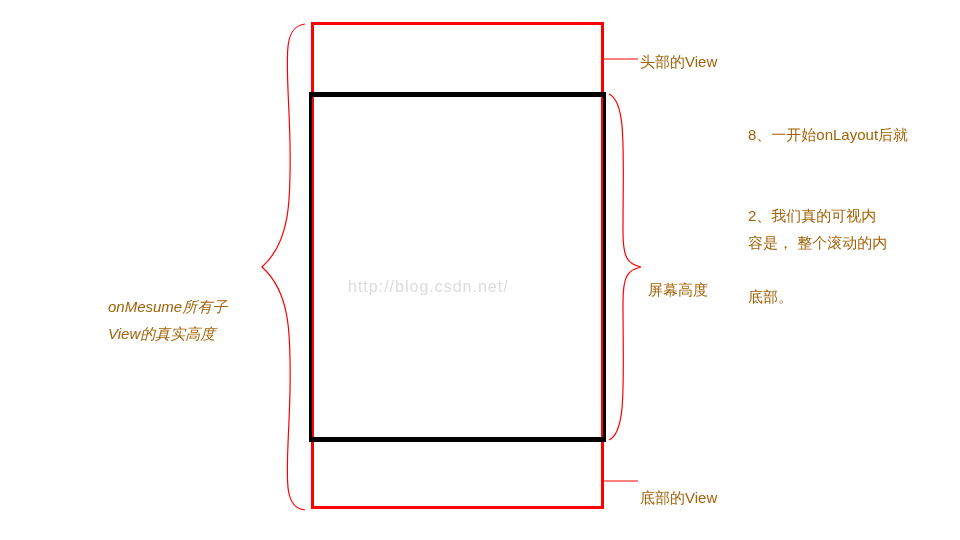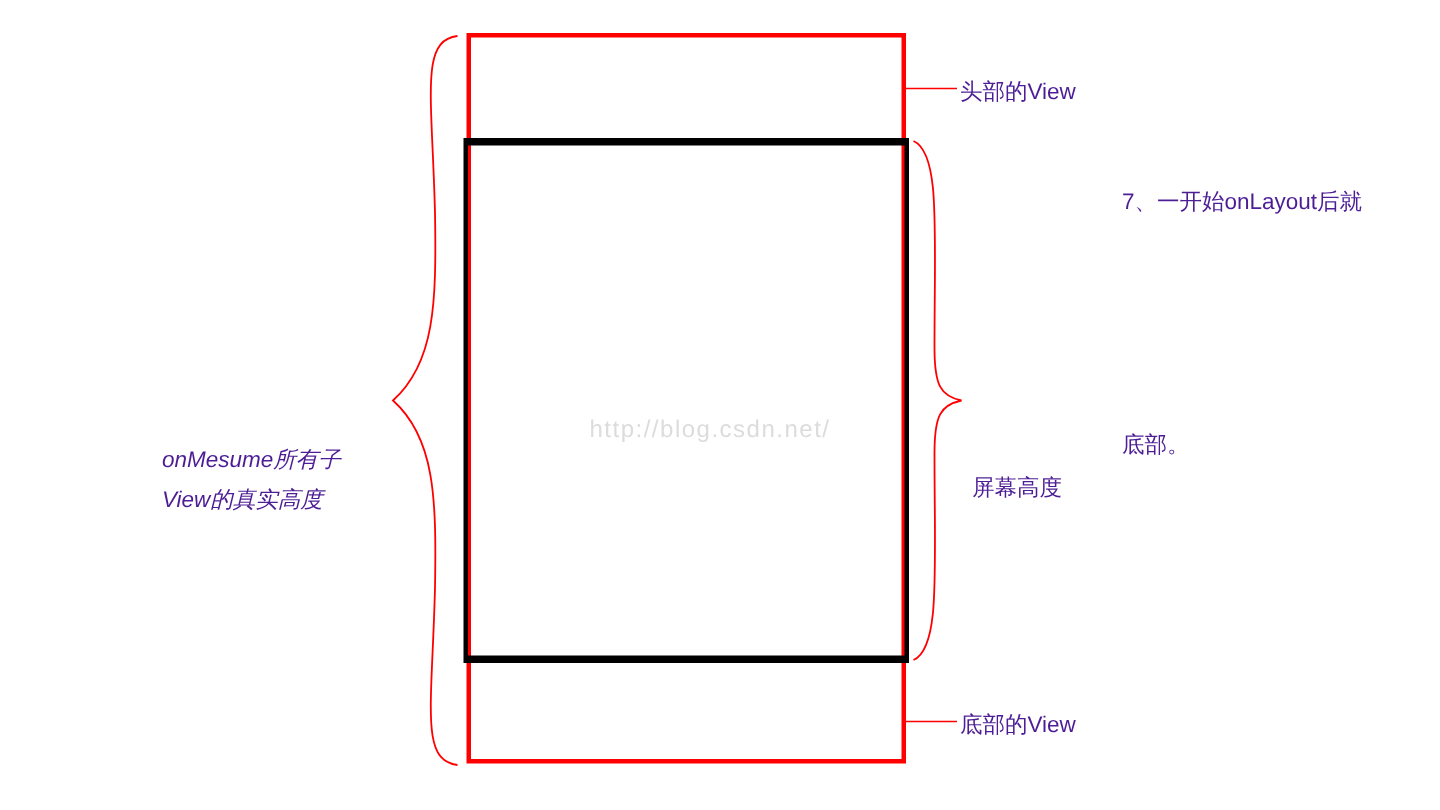--- a/index.html
+++ b/index.html
@@ -6,32 +6,31 @@
     margin: 0;
     padding: 0;
     width: 960px;
     height: 540px;
     background: #ffffff;
     font-family: "Microsoft YaHei", Arial, sans-serif;
     position: relative;
     overflow: hidden;
   }
   .red-text {
-    color: #4c1d95;
+    color: #a16207;
     font-size: 15px;
     line-height: 1.8;
     position: absolute;
   }
   .watermark {
     color: #dcdcdc;
     font-size: 16px;
     font-family: Arial, sans-serif;
     position: absolute;
     letter-spacing: 1px;
-    margin-left: 45px;
   }
   
   .outer-rect {
     position: absolute;
     left: 311px;
     top: 22px;
     width: 293px;
     height: 487px;
     border: 3px solid #ff0000;
     box-sizing: border-box;
@@ -71,35 +70,35 @@
 <body>
 
 <div class="outer-rect"></div>
 
 <div class="inner-rect"></div>
 
 <div class="watermark" style="left:348px; top:278px;">http://blog.csdn.net/</div>
 
 <div class="red-text" style="left:640px; top:48px;">头部的View</div>
 
-<div class="red-text" style="left:640px; top:470px;">底部的View</div>
+<div class="red-text" style="left:640px; top:484px;">底部的View</div>
 
-<div class="red-text" style="left:648px; top:276px;margin-top:36px;">屏幕高度</div>
+<div class="red-text" style="left:648px; top:276px;">屏幕高度</div>
 
 <div class="red-text" style="left:108px; top:293px;font-style:italic;">
   <span>onMesume所有子</span><br>
   <span>View的真实高度</span>
 </div>
 
 <div class="red-text" style="left:748px; top:121px; width:200px;">
-  <span>7、一开始onLayout后就</span><br>
+  <span>8、一开始onLayout后就</span><br>
   <br>
   <br>
-  <br>
-  <br>
+  <span>2、我们真的可视内</span><br>
+  <span>容是， 整个滚动的内</span><br>
   <br>
   <span>底部。</span>
 </div>
 
 <div class="left-brace">
 <svg width="60" height="490" viewBox="0 0 60 490">
   <path d="M 55 2 
            C 30 5, 38 40, 40 120
            C 41 180, 40 220, 12 245
            C 40 270, 41 310, 40 370

